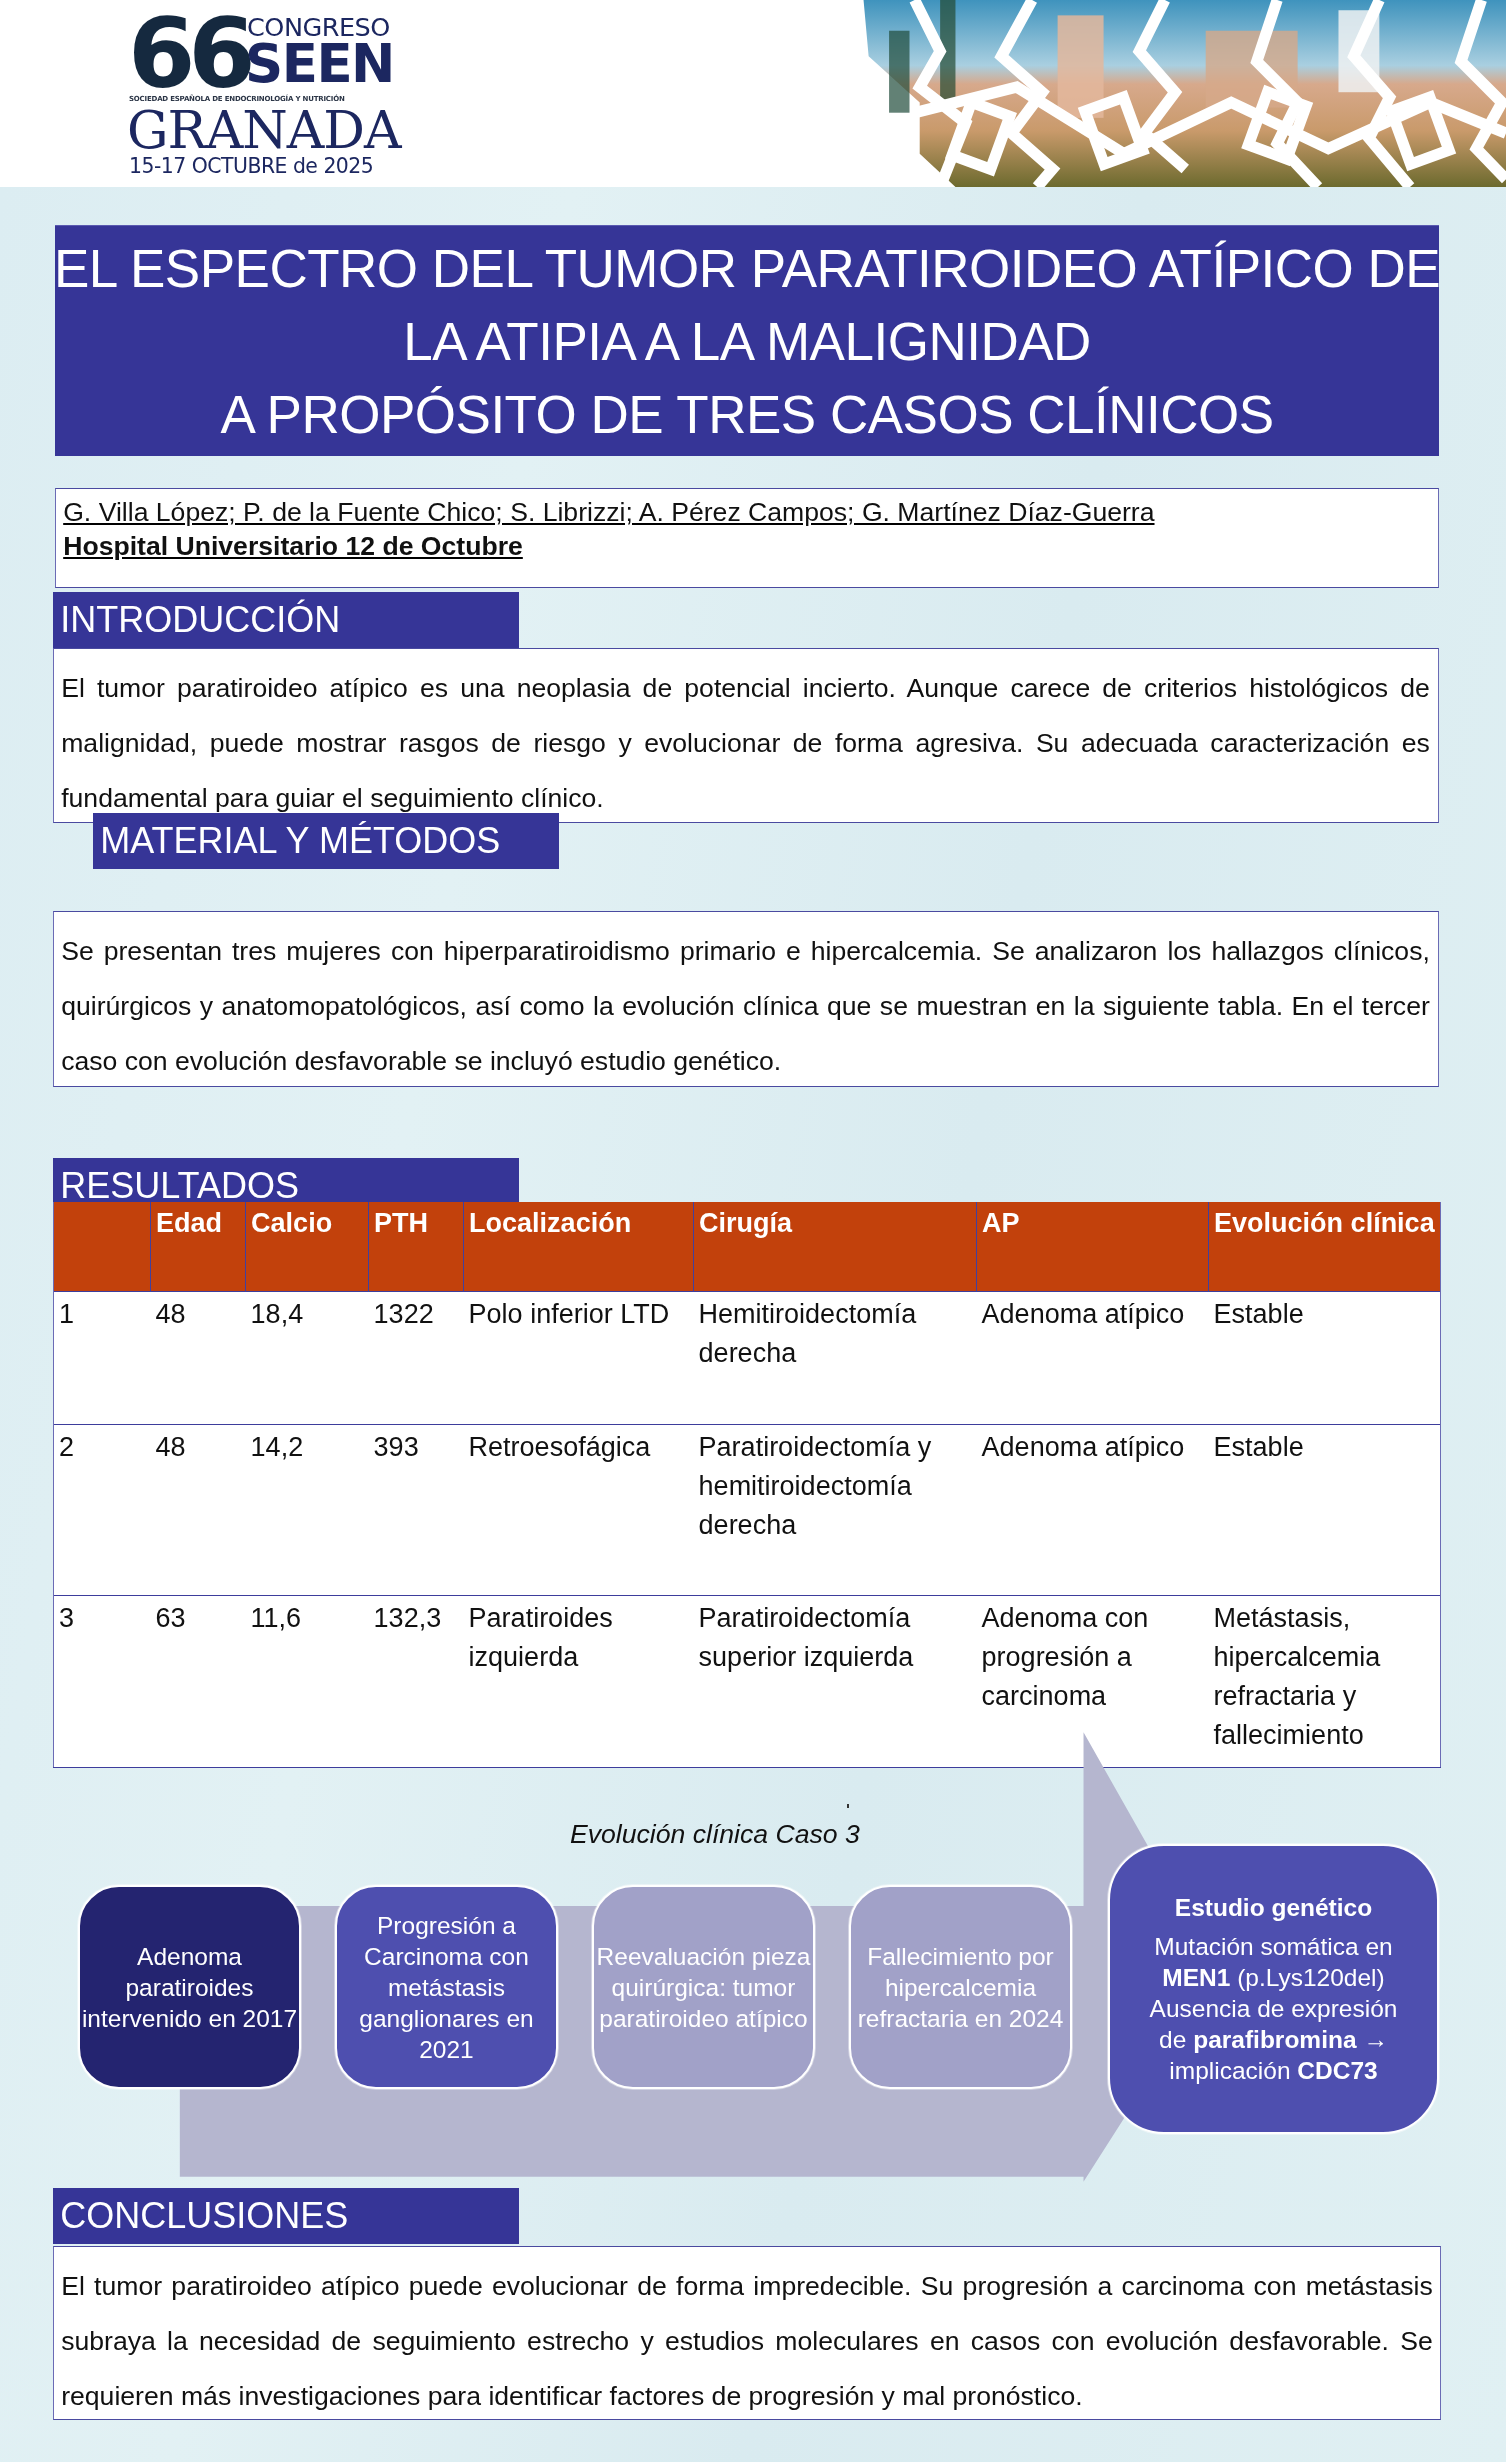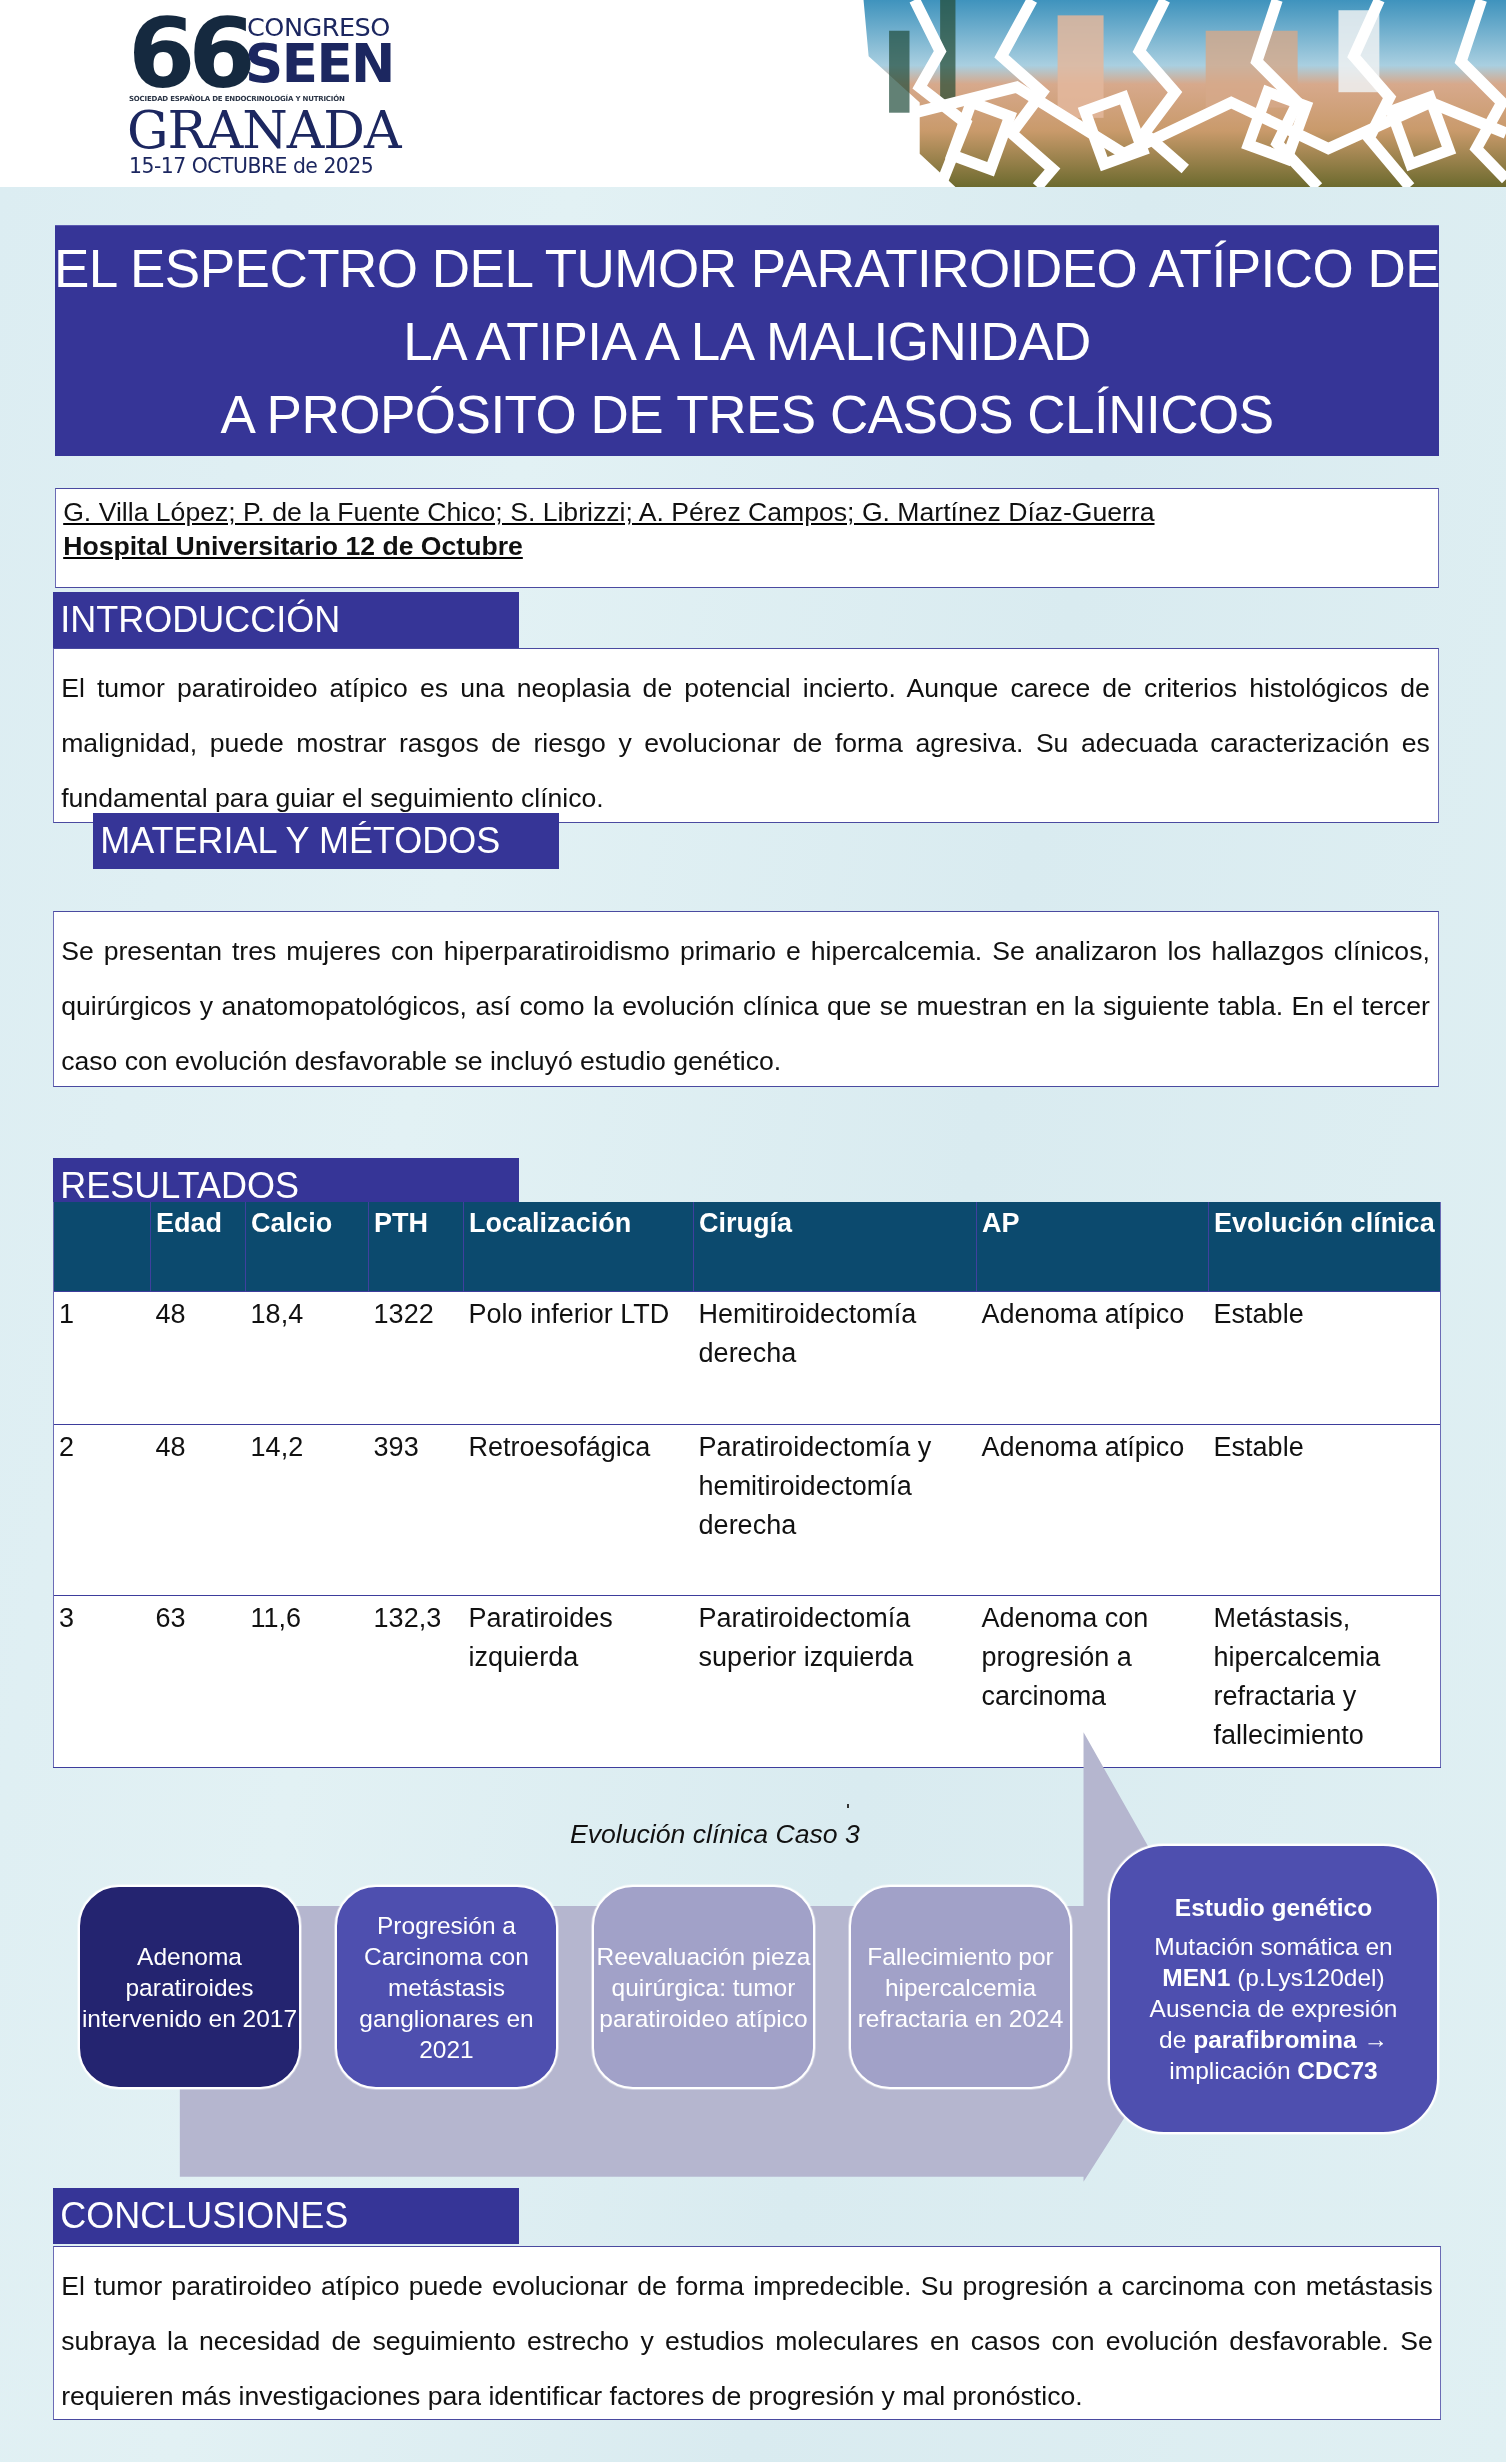--- a/index.html
+++ b/index.html
@@ -46,21 +46,21 @@
   .body-box { left:53px; width:1386px; padding:12.3px 8.2px 0 7.2px; }
   .body-text { font-size:26.6px; line-height:55px; color:#111; text-align:justify; text-align-last:left; }
 
   
   .results-table {
     position:absolute; left:53px; top:1202px; width:1386px;
     border-collapse:collapse; table-layout:fixed;
     font-size:27px; line-height:39px; color:#111;
   }
   .results-table th {
-    background:#0c4a6e; color:#fff; text-align:left; vertical-align:top;
+    background:#c2410c; color:#fff; text-align:left; vertical-align:top;
     font-weight:bold; height:89px; padding:2px 5.1px 0 5.1px; box-sizing:border-box;
     border-left:0.5px solid #40409f;
   }
   .results-table td {
     background:#fff; vertical-align:top; padding:3.1px 5.1px 10.2px 5.1px;
     border-top:1.5px solid #3d3d9c;
   }
   .results-table tr.body-row:last-child td { border-bottom:1.5px solid #3d3d9c; }
   .results-table td:first-child, .results-table th:first-child { border-left:1px solid #6b6bb5; }
   .results-table td:last-child, .results-table th:last-child { border-right:1px solid #6b6bb5; }

